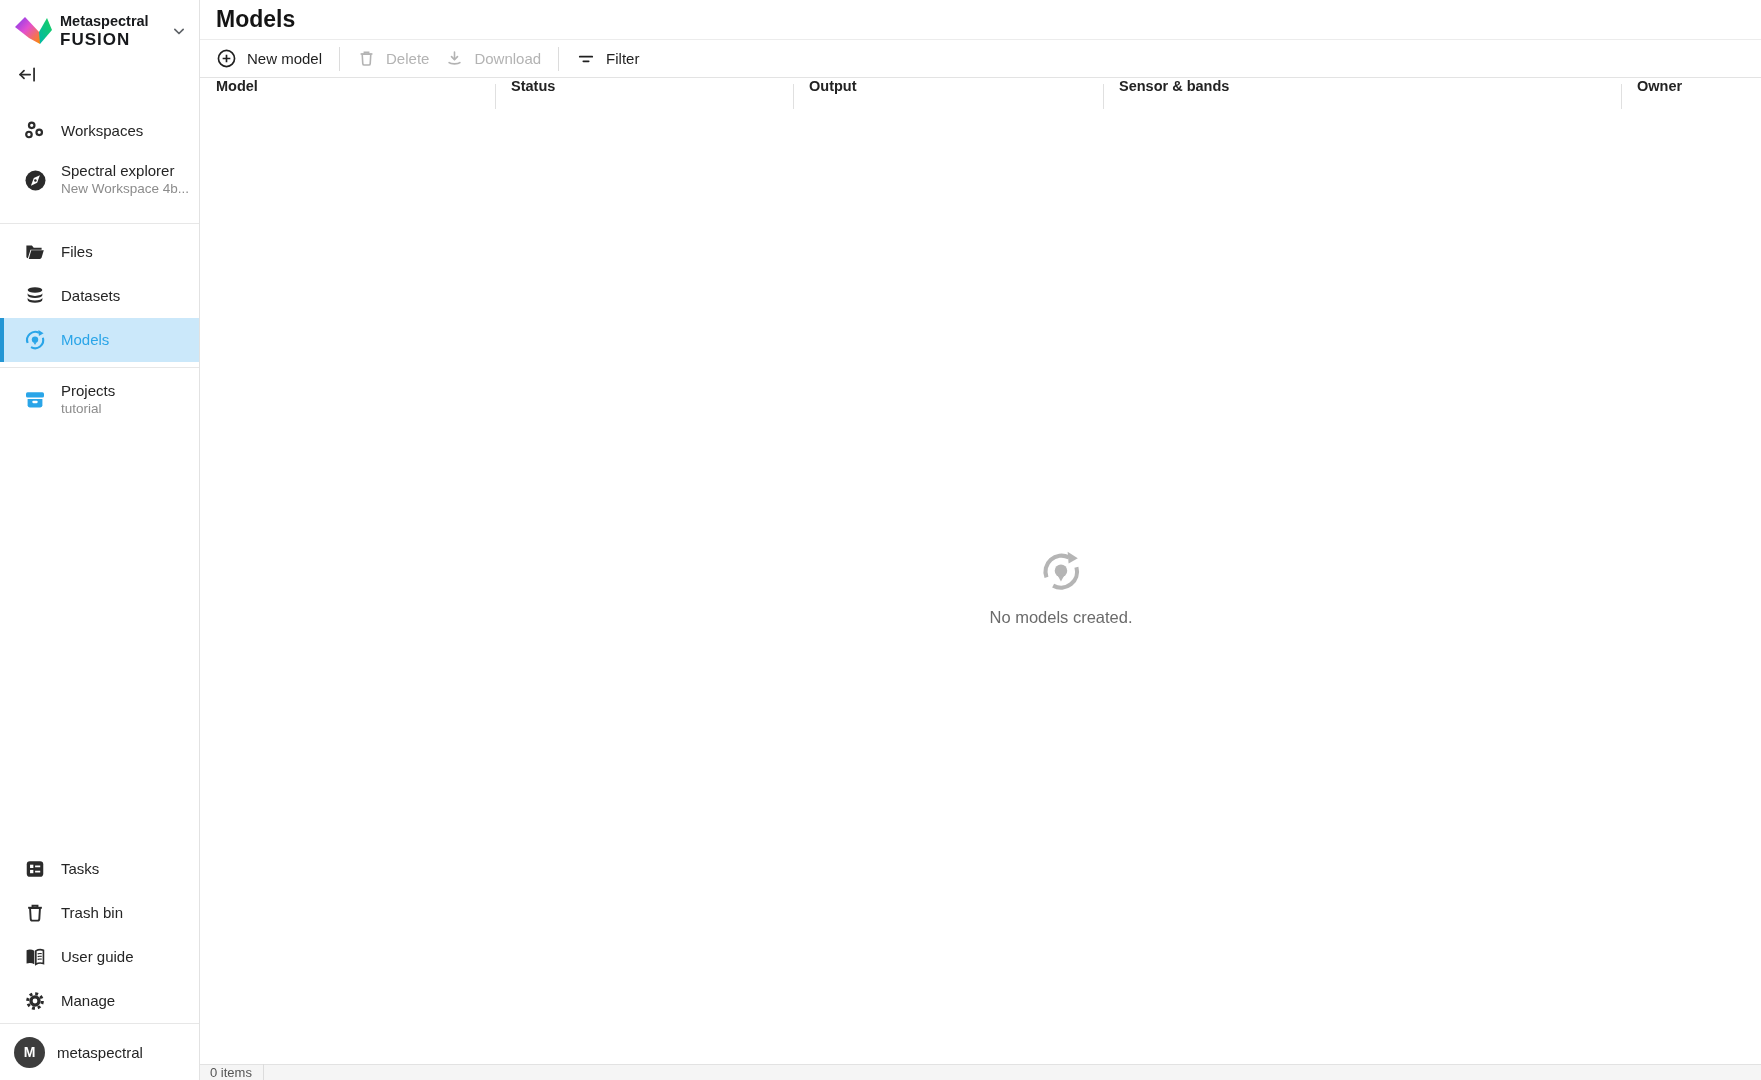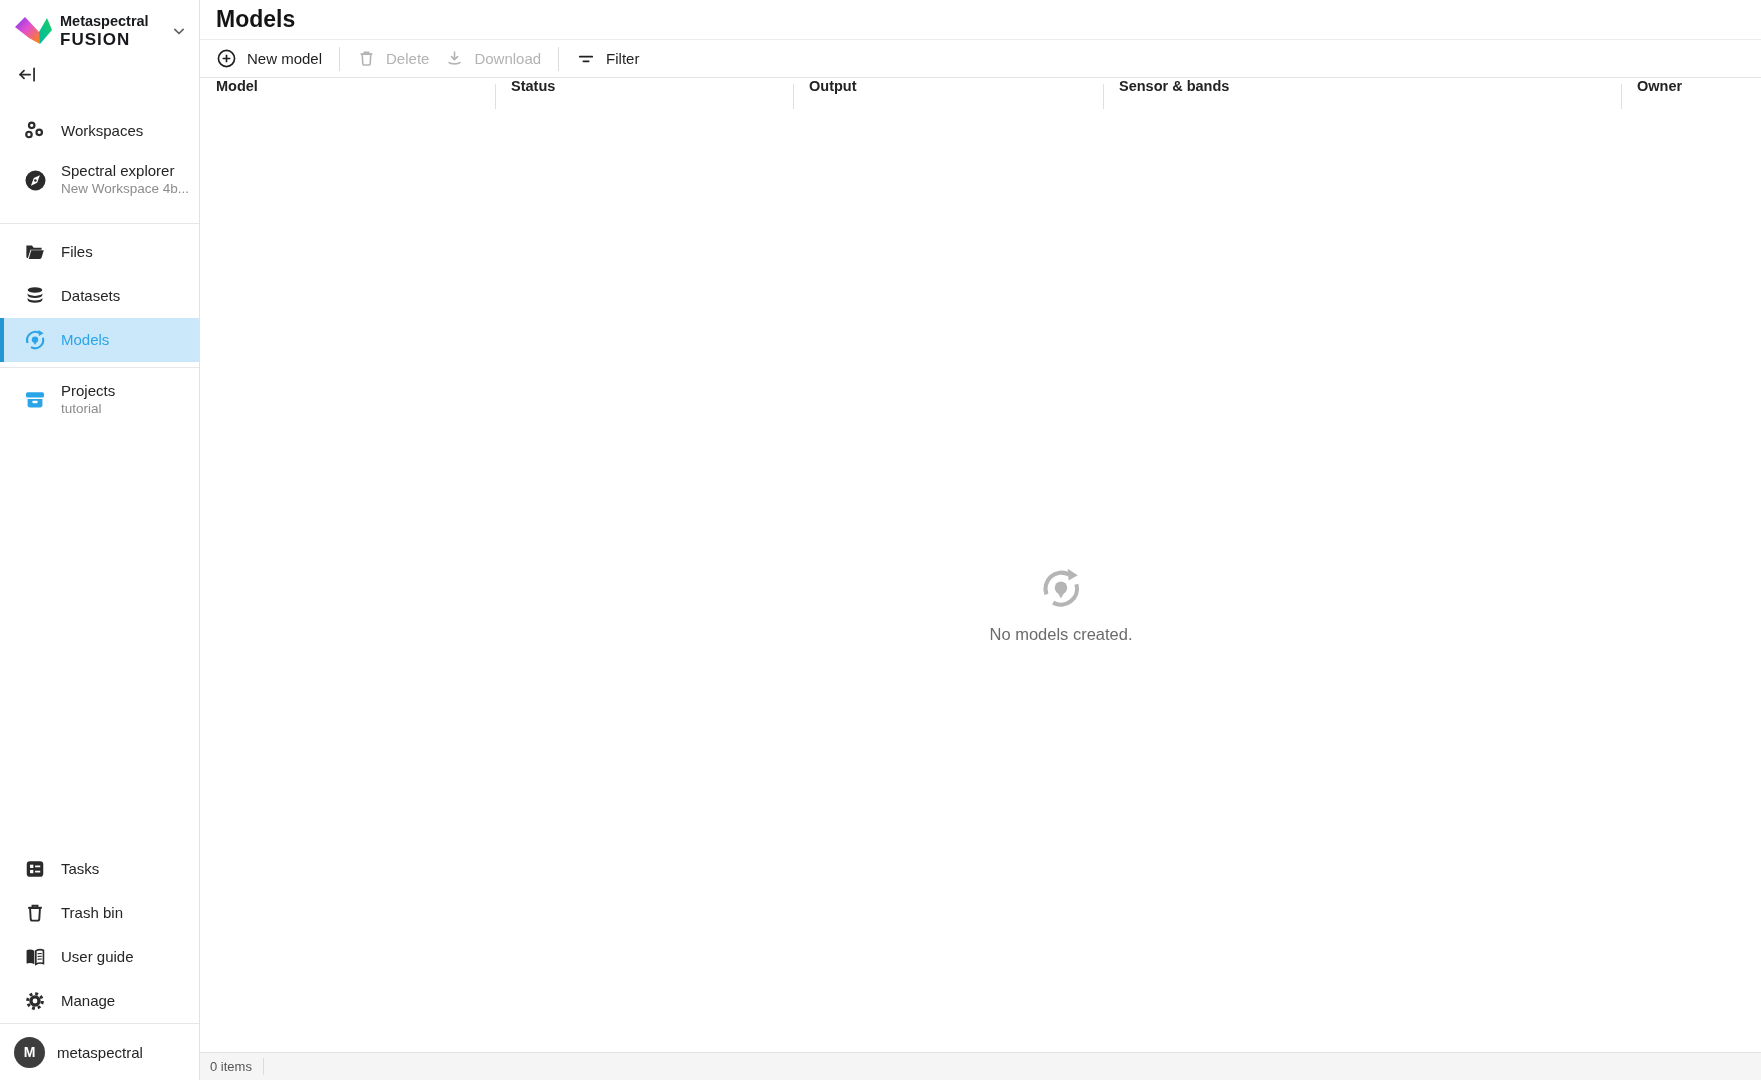--- a/index.html
+++ b/index.html
@@ -61,26 +61,26 @@
 
   .table-header { height:37px; display:flex; align-items:center; font-size:14.5px; font-weight:700; color:#232323; }
   .th-cell { position:relative; height:100%; display:flex; padding-left:16px; }
   .th-model { width:295px; } .th-status { width:298px; } .th-output { width:310px; }
   .th-sensor { width:518px; } .th-owner { flex:1; }
   .th-cell.sep-left::before {
     content:""; position:absolute; left:0; top:6px; height:25px; width:1px; background:#e0e0e0;
   }
 
   .table-body { flex:1; position:relative; background:#fff; }
-  .empty-state { position:absolute; left:861px; top:450px; transform:translateX(-50%); text-align:center; }
+  .empty-state { position:absolute; left:861px; top:433px; transform:translateX(-50%); text-align:center; }
   .empty-icon { color:#b5b5b5; margin-bottom:10px; }
   .empty-text { font-size:16.5px; color:#6b6b6b; white-space:nowrap; }
 
   .status-bar {
-    height:28px; background:#f5f5f5; border-top:1px solid #e2e2e2;
+    height:16px; background:#f5f5f5; border-top:1px solid #e2e2e2;
     display:flex; align-items:center; padding:0 10px; font-size:13px; color:#555;
   }
   .sb-sep { width:1px; height:17px; background:#dcdcdc; margin-left:11px; }
 </style>
 </head>
 <body>
 
 <div class="app">
 
   <aside class="sidebar">

